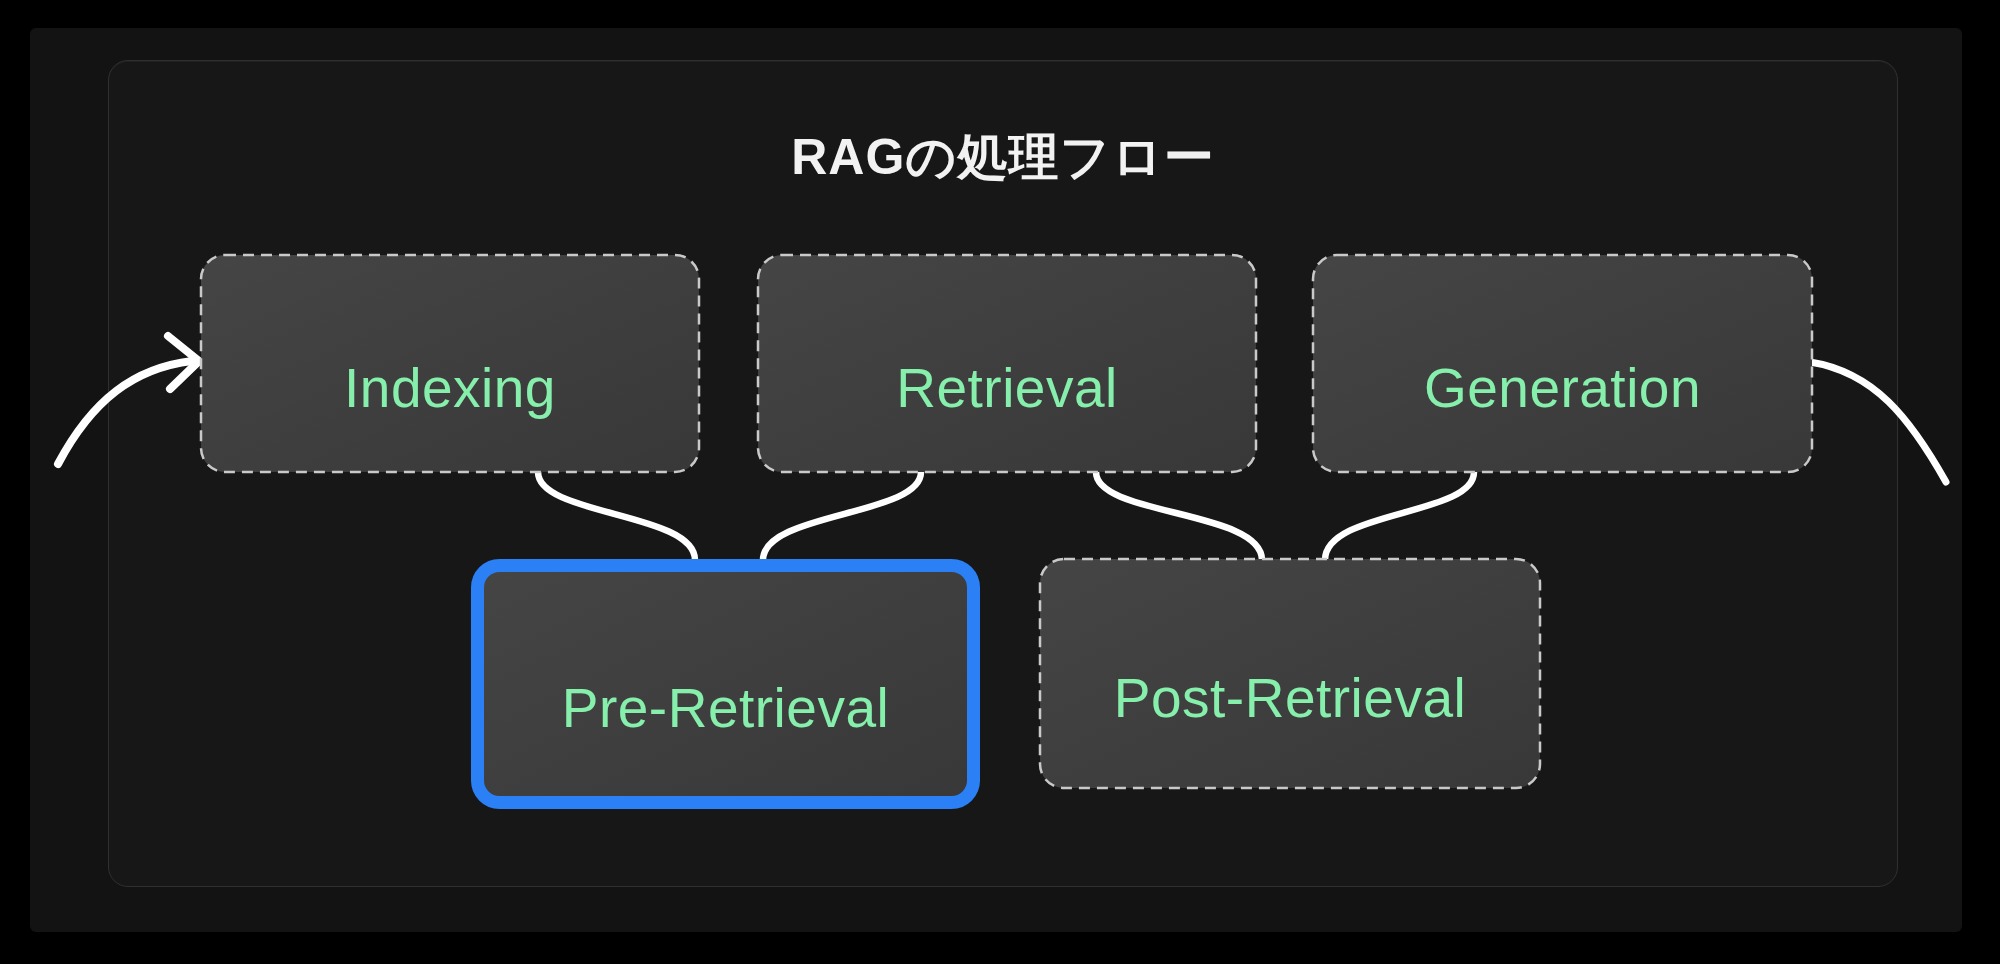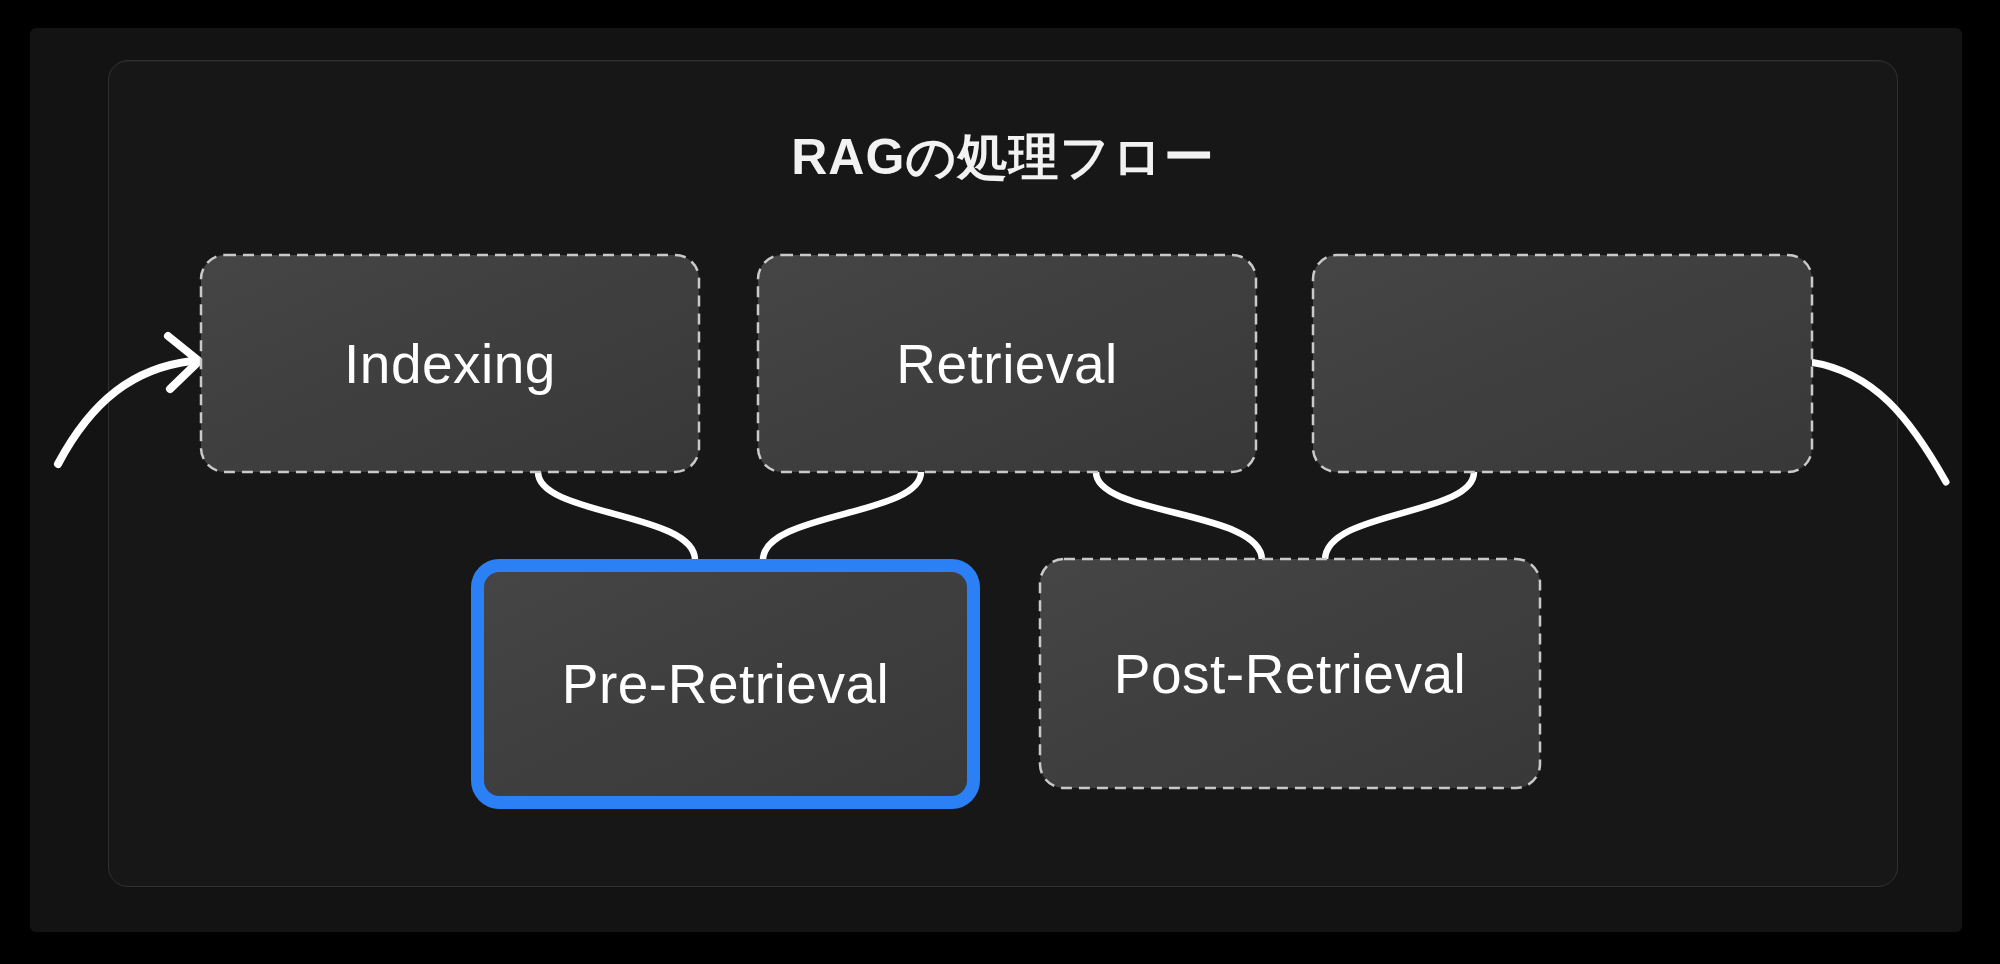--- a/index.html
+++ b/index.html
@@ -18,22 +18,23 @@
     box-shadow:inset 0 1px 0 rgba(255,255,255,0.04);
   }
   .title{
     position:absolute;left:108px;top:124px;width:1790px;
     text-align:center;font-size:50px;font-weight:700;color:#f2f2f2;
     letter-spacing:1px;
   }
   svg.layer{position:absolute;left:0;top:0;width:2000px;height:964px;}
   .node-label{
     position:absolute;display:flex;align-items:center;justify-content:center;
-    color:#ffffff;font-size:55px;font-weight:500;letter-spacing:0.5px;
+    color:#86efac;font-size:55px;font-weight:500;letter-spacing:0.5px;
     pointer-events:none;
+    margin-top:24px;
   }
   .lbl-indexing   {left:201px; top:255px; width:498px; height:217px;}
   .lbl-retrieval  {left:758px; top:255px; width:498px; height:217px;}
   .lbl-generation {left:1313px;top:255px; width:499px; height:217px;}
   .lbl-pre        {left:471px; top:559px; width:509px; height:250px;}
   .lbl-post       {left:1040px;top:559px; width:500px; height:229px;}
 </style>
 </head>
 <body>
 
@@ -73,15 +74,16 @@
       <rect x="1313" y="255" width="499" height="217" rx="24"></rect>
 
       <rect x="1040" y="559" width="500" height="229" rx="24"></rect>
     </g>
 
     <rect x="477.5" y="565.5" width="496" height="237" rx="22" fill="url(#nodeGrad)" stroke="#2b80f5" stroke-width="13"></rect>
   </svg>
 
   <div class="node-label lbl-indexing">Indexing</div>
   <div class="node-label lbl-retrieval">Retrieval</div>
+  <div class="node-label lbl-generation">Generation</div>
   <div class="node-label lbl-pre">Pre-Retrieval</div>
   <div class="node-label lbl-post">Post-Retrieval</div>
 </div>
 
 </body></html>

